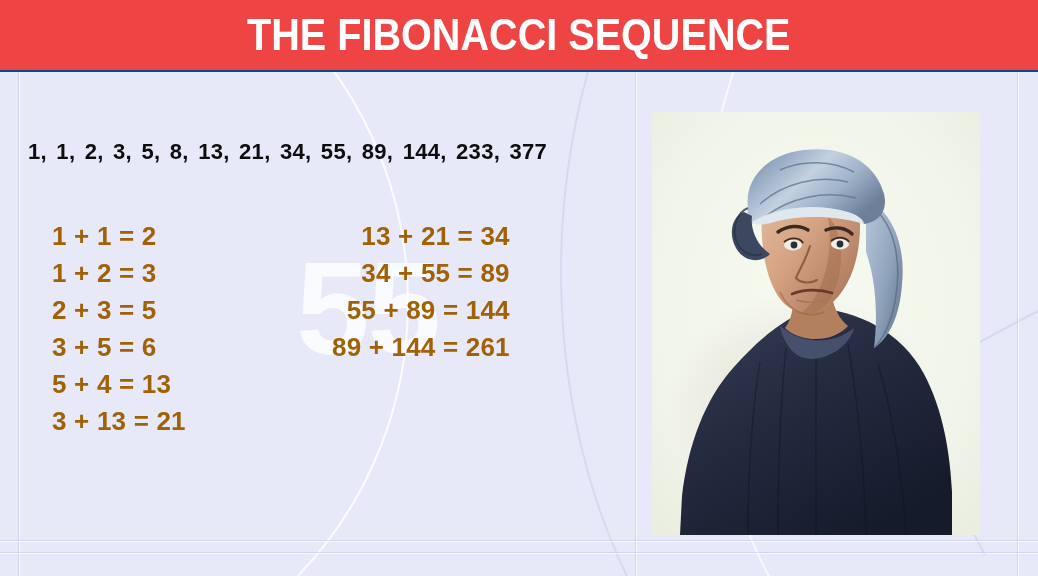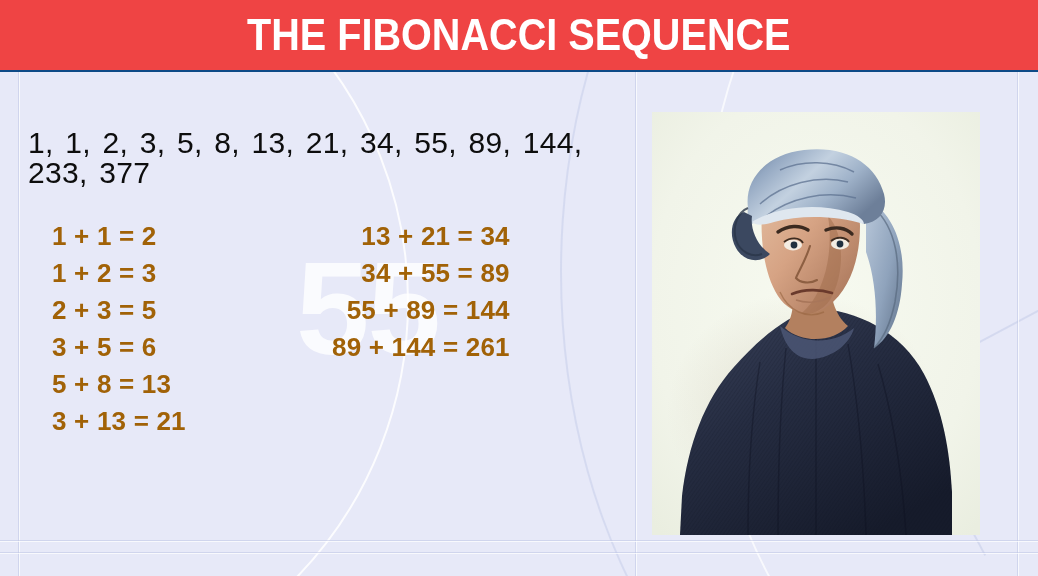--- a/index.html
+++ b/index.html
@@ -133,23 +133,23 @@
     top: 70px;
     width: 1038px;
     height: 506px;
   }
 
   #sequence-line {
     position: absolute;
     left: 28px;
     top: 58px;
     width: 580px;
-    font-weight: normal;
-    font-size: 30px;
-    line-height: 30px;
+    font-weight: bold;
+    font-size: 22px;
+    line-height: 47px;
     color: #0d0d0d;
     letter-spacing: 0.3px;
     word-spacing: 3px;
   }
 
   #equations {
     position: absolute;
     left: 0;
     top: 148px;
     width: 640px;
@@ -219,21 +219,21 @@
 
     <div id="sequence-line">1, 1, 2, 3, 5, 8, 13, 21, 34, 55, 89, 144, 233, 377</div>
 
     <div id="equations">
       <div class="eq-columns">
         <div class="eq-col left">
           <div class="eq-row">1 + 1 = 2</div>
           <div class="eq-row">1 + 2 = 3</div>
           <div class="eq-row">2 + 3 = 5</div>
           <div class="eq-row">3 + 5 = 6</div>
-          <div class="eq-row">5 + 8 = 13</div>
+          <div class="eq-row">5 + 4 = 13</div>
           <div class="eq-row">3 + 13 = 21</div>
         </div>
         <div class="eq-col right">
           <div class="eq-row">13 + 21 = 34</div>
           <div class="eq-row">34 + 55 = 89</div>
           <div class="eq-row">55 + 89 = 144</div>
           <div class="eq-row">89 + 144 = 261</div>
         </div>
       </div>
     </div>

